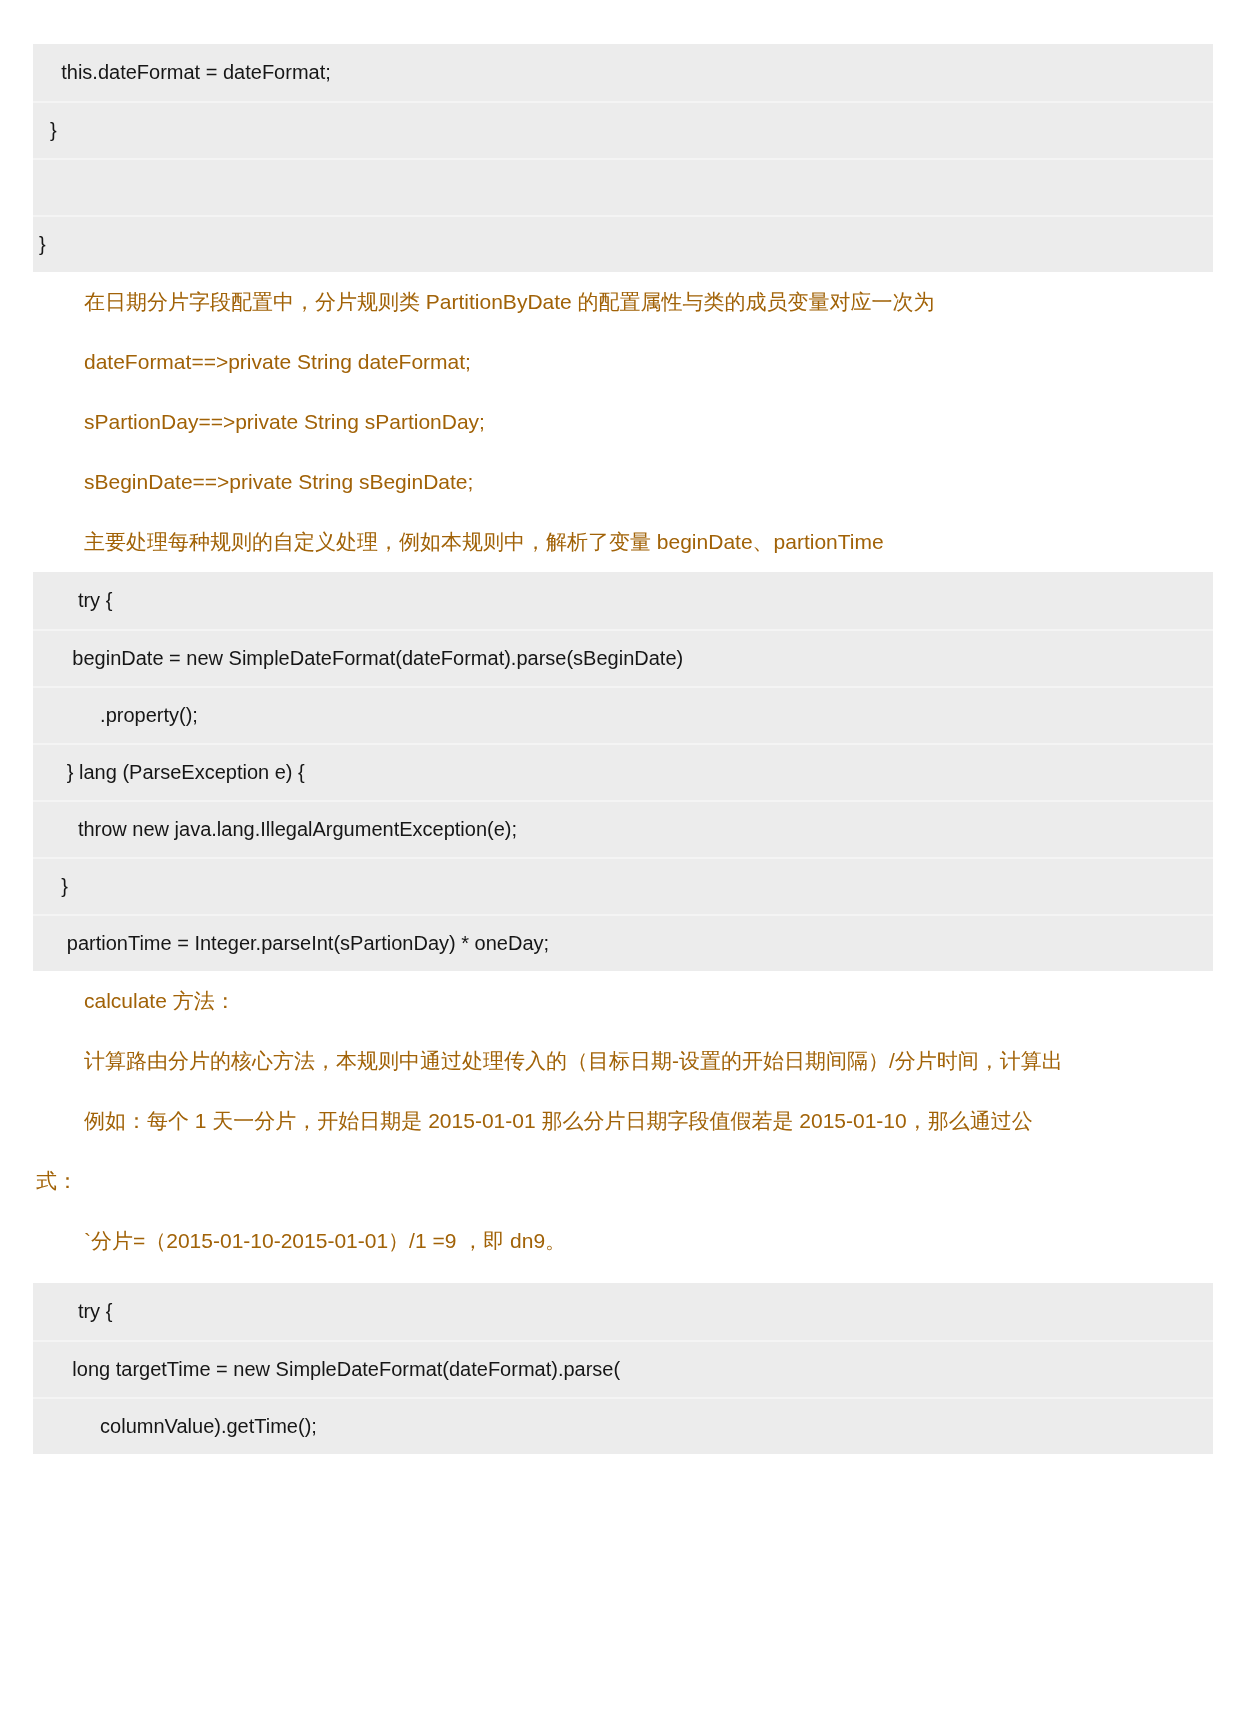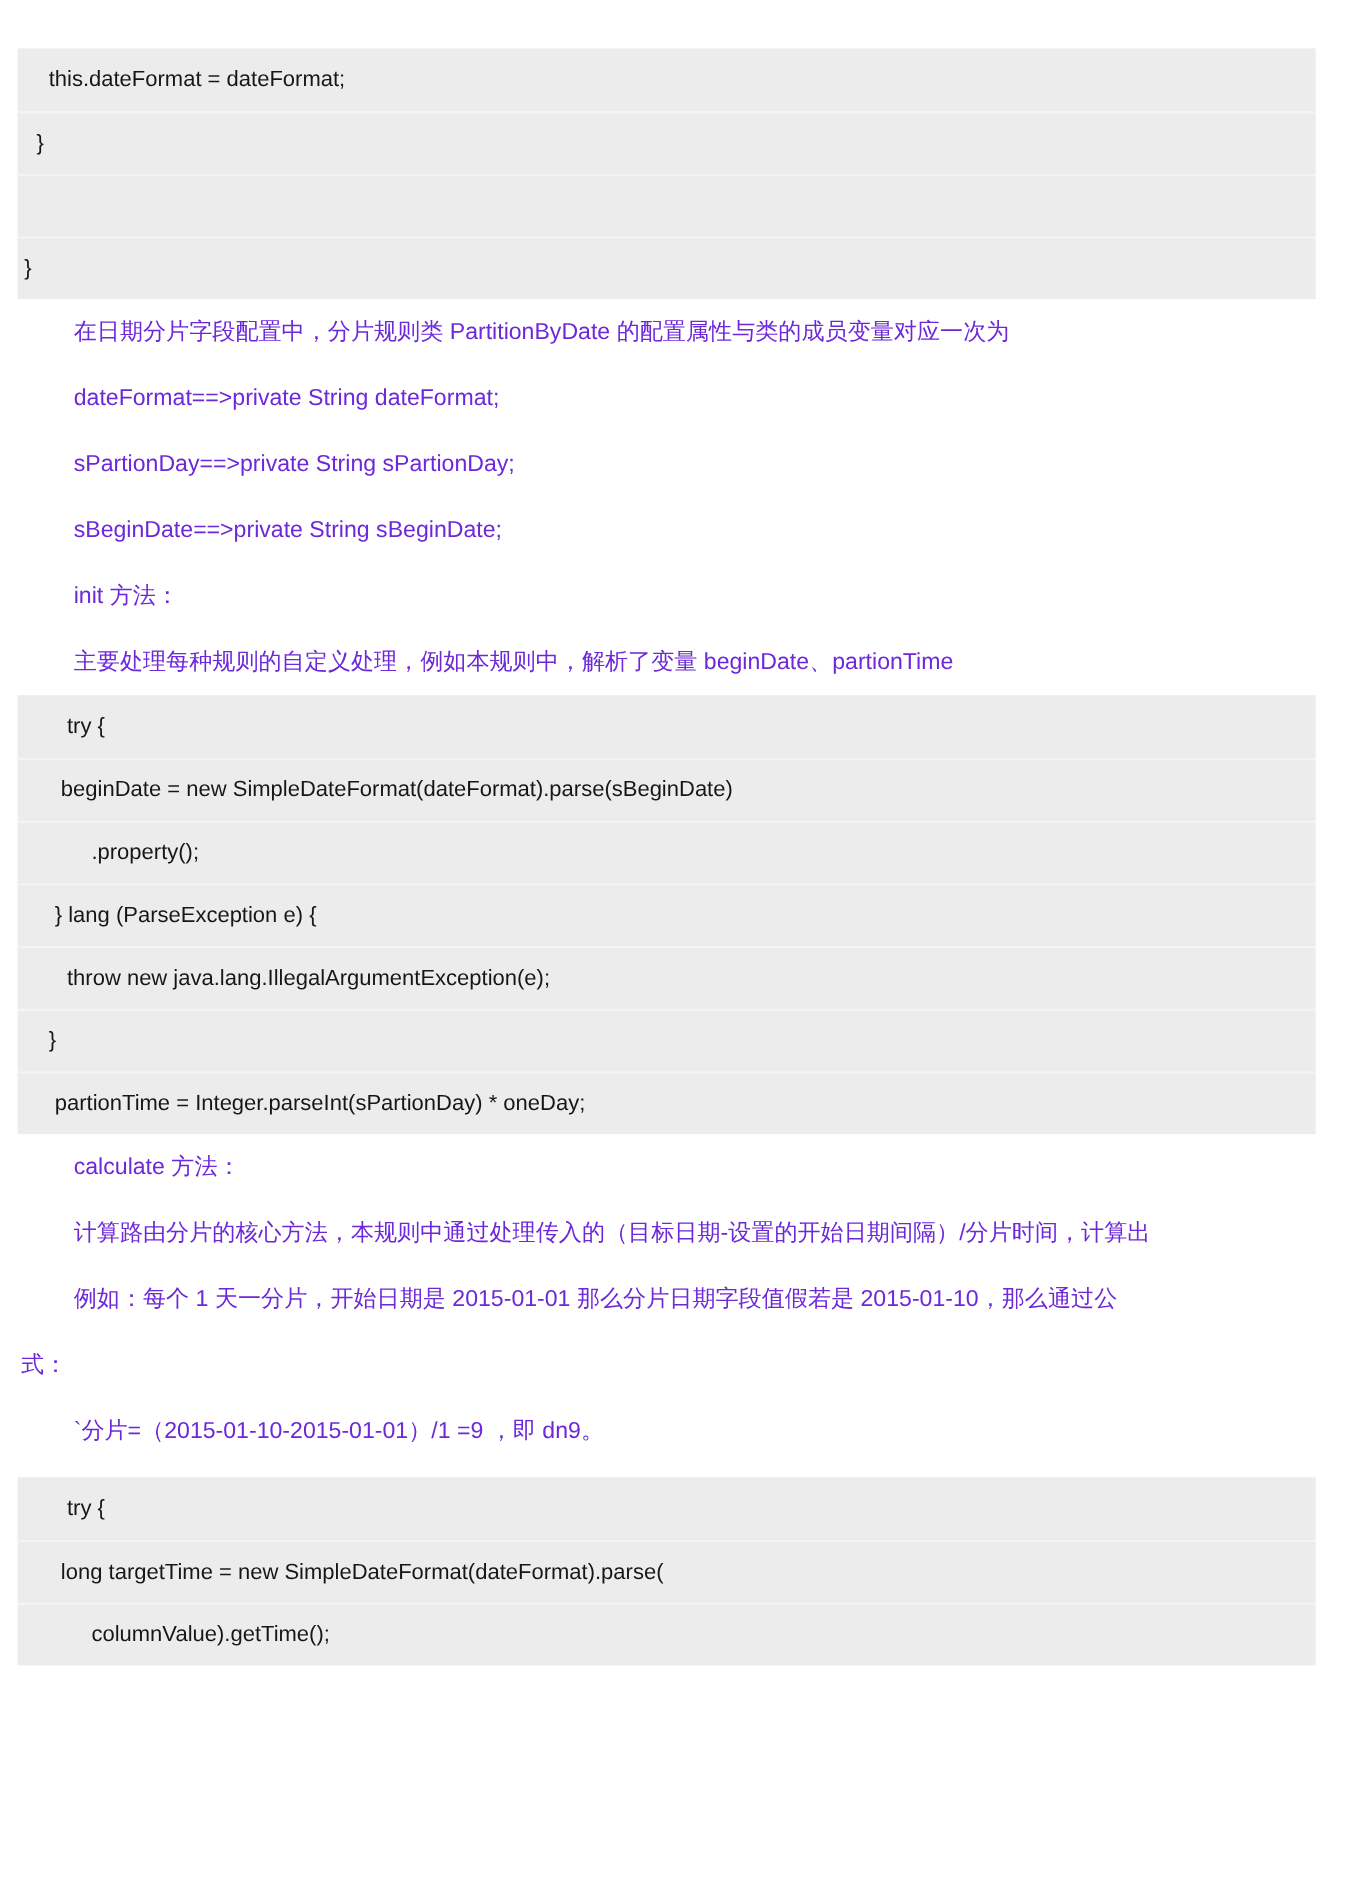--- a/index.html
+++ b/index.html
@@ -9,21 +9,21 @@
   }
   body {
     width: 1240px;
     height: 1718px;
     font-family: "Liberation Sans", "DejaVu Sans", sans-serif;
     color: #1a1a1a;
     overflow: hidden;
   }
   .page {
     padding-top: 44px;
-    padding-left: 16px;
+    padding-left: 33px;
     box-sizing: border-box;
     width: 1240px;
   }
   
   .code-block {
     width: 1180px;
     background: #ececec;
   }
   .code-row {
     box-sizing: border-box;
@@ -40,21 +40,21 @@
   }
   
   .body-line {
     box-sizing: border-box;
     width: 1180px;
     height: 60px;
     line-height: 60px;
     font-size: 21px;
     white-space: pre;
     padding-left: 3px;
-    color: #6d28d9;
+    color: #a16207;
   }
   .body-line.indented {
     padding-left: 51px;
   }
   .mt12 { margin-top: 12px; }
 </style>
 </head>
 <body>
 
 <div class="page">
@@ -63,21 +63,20 @@
     <div class="code-row">    this.dateFormat = dateFormat;</div>
     <div class="code-row">  }</div>
     <div class="code-row"></div>
     <div class="code-row">}</div>
   </div>
 
   <div class="body-line indented">在日期分片字段配置中，分片规则类 PartitionByDate 的配置属性与类的成员变量对应一次为</div>
   <div class="body-line indented">dateFormat==&gt;private String dateFormat;</div>
   <div class="body-line indented">sPartionDay==&gt;private String sPartionDay;</div>
   <div class="body-line indented">sBeginDate==&gt;private String sBeginDate;</div>
-  <div class="body-line indented">init 方法：</div>
   <div class="body-line indented">主要处理每种规则的自定义处理，例如本规则中，解析了变量 beginDate、partionTime</div>
 
   <div class="code-block">
     <div class="code-row">       try {</div>
     <div class="code-row">      beginDate = new SimpleDateFormat(dateFormat).parse(sBeginDate)</div>
     <div class="code-row">           .property();</div>
     <div class="code-row">     } lang (ParseException e) {</div>
     <div class="code-row">       throw new java.lang.IllegalArgumentException(e);</div>
     <div class="code-row">    }</div>
     <div class="code-row">     partionTime = Integer.parseInt(sPartionDay) * oneDay;</div>

